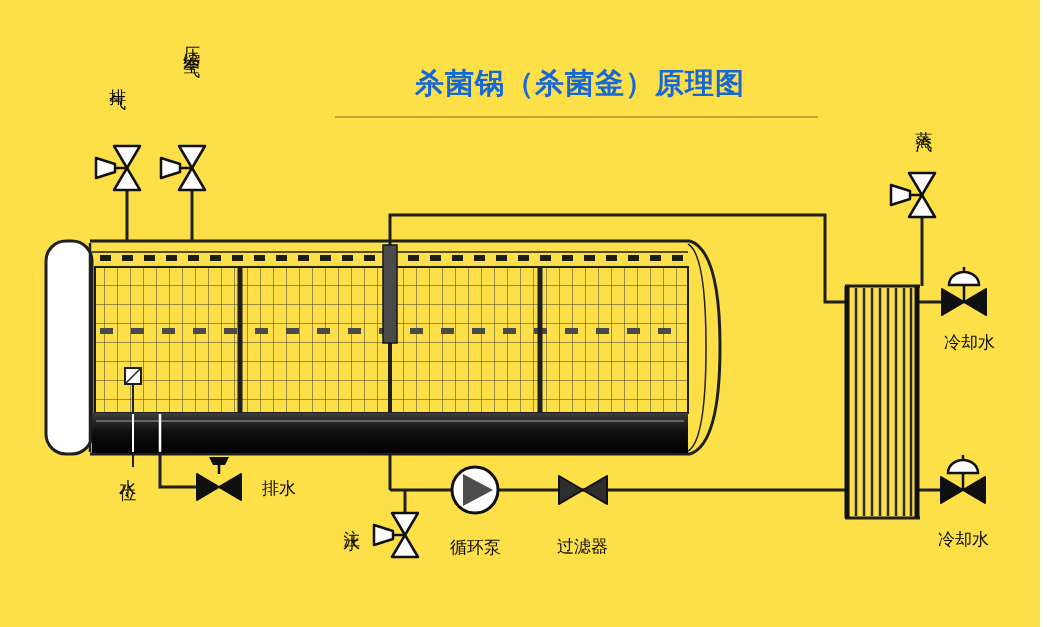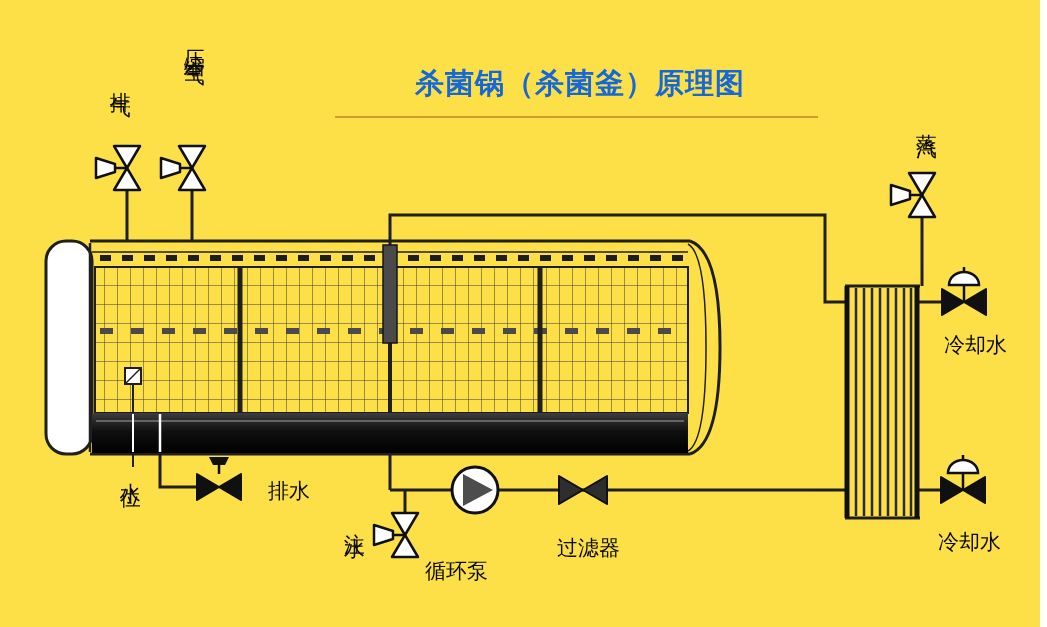--- a/index.html
+++ b/index.html
@@ -2,21 +2,21 @@
 <html><head>
 <meta charset="utf-8">
 <style>
   * { margin:0; padding:0; box-sizing:border-box; }
   html,body { background:#ffffff; }
   body { font-family:"Liberation Sans", sans-serif; }
   .stage { position:relative; width:1040px; height:627px; background:#fde047; overflow:hidden; }
   .title { position:absolute; left:240px; top:64px; width:680px; text-align:center;
            font-size:29px; font-weight:bold; color:#1668d9; letter-spacing:1px; }
   .title-underline { position:absolute; left:335px; top:116px; width:483px; height:2px; background:#cf9d2c; }
-  .lbl { position:absolute; font-size:21px; color:#0a0a0a; white-space:nowrap; line-height:1.25; }
+  .lbl { position:absolute; font-size:17px; color:#0a0a0a; white-space:nowrap; line-height:1.25; }
   .v { writing-mode:vertical-rl; text-orientation:upright; letter-spacing:5px; }
   svg.diagram { position:absolute; left:0; top:0; }
 </style>
 </head>
 <body>
 
 <div class="stage">
 
   <div class="title">杀菌锅（杀菌釜）原理图</div>
   <div class="title-underline"></div>
@@ -154,18 +154,18 @@
       <polygon points="463,474 463,506 493,490" fill="#4d4d4d"></polygon>
     </g>
   </svg>
 
   <div class="lbl v" style="left:107px; top:75px;">排气</div>
   <div class="lbl v" style="left:181px; top:33px;">压缩空气</div>
   <div class="lbl v" style="left:913px; top:117px;">蒸汽</div>
   <div class="lbl" style="left:944px; top:332px;">冷却水</div>
   <div class="lbl" style="left:938px; top:529px;">冷却水</div>
   <div class="lbl v" style="left:117px; top:466px;">水位</div>
-  <div class="lbl" style="left:268px; top:478px;">排水</div>
+  <div class="lbl" style="left:262px; top:478px;">排水</div>
   <div class="lbl v" style="left:341px; top:516px;">注水</div>
-  <div class="lbl" style="left:425px; top:537px;margin-top:21px;">循环泵</div>
+  <div class="lbl" style="left:450px; top:537px;">循环泵</div>
   <div class="lbl" style="left:557px; top:537px;font-family:Liberation Mono, monospace;">过滤器</div>
 
 </div>
 
 </body></html>

